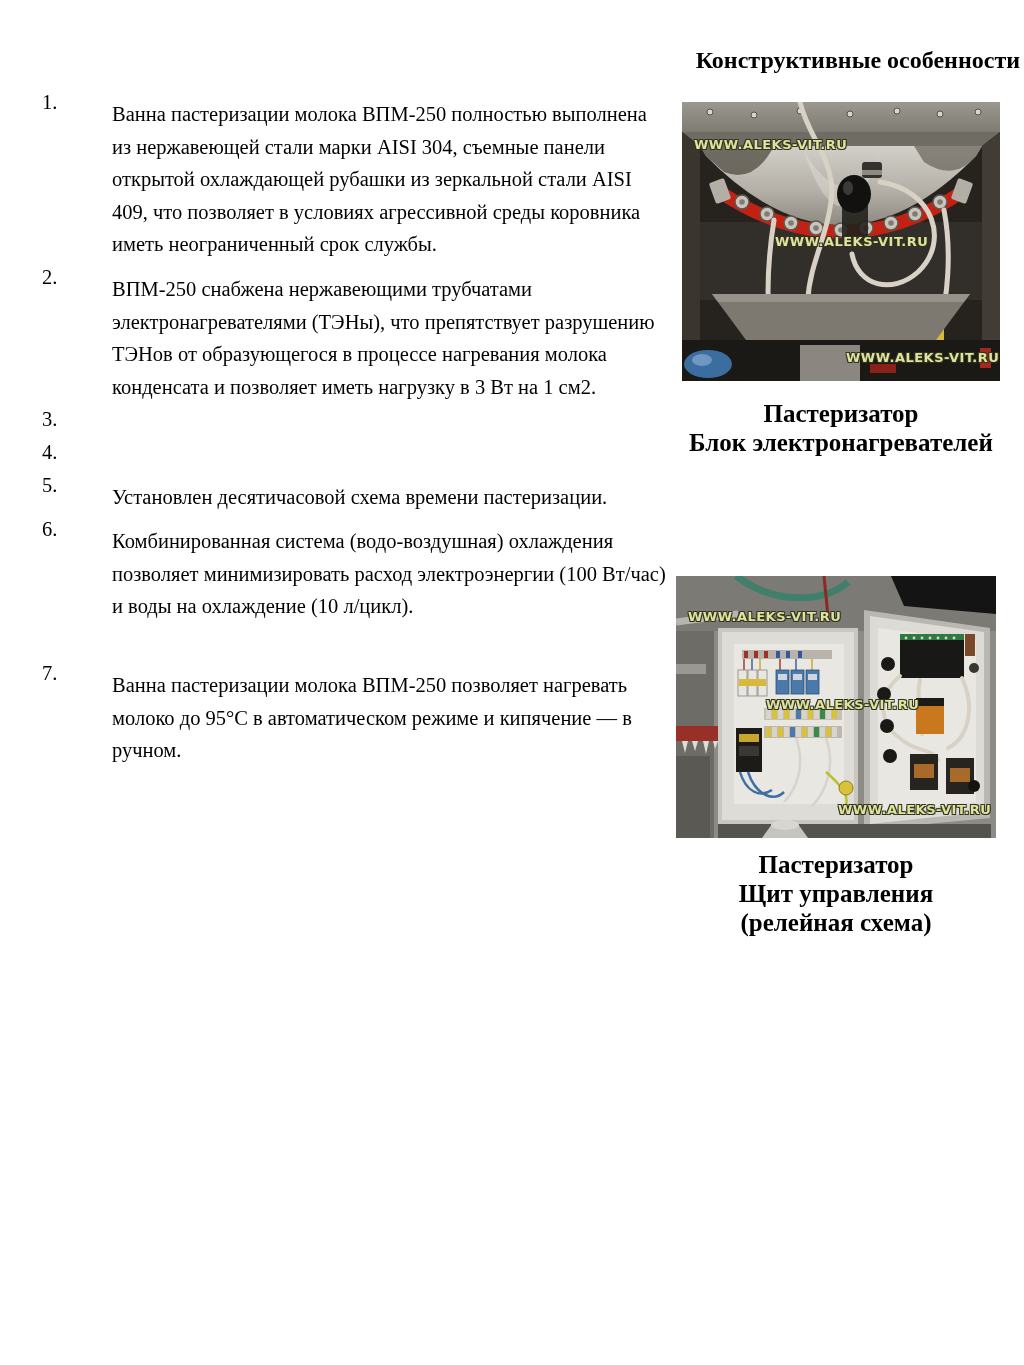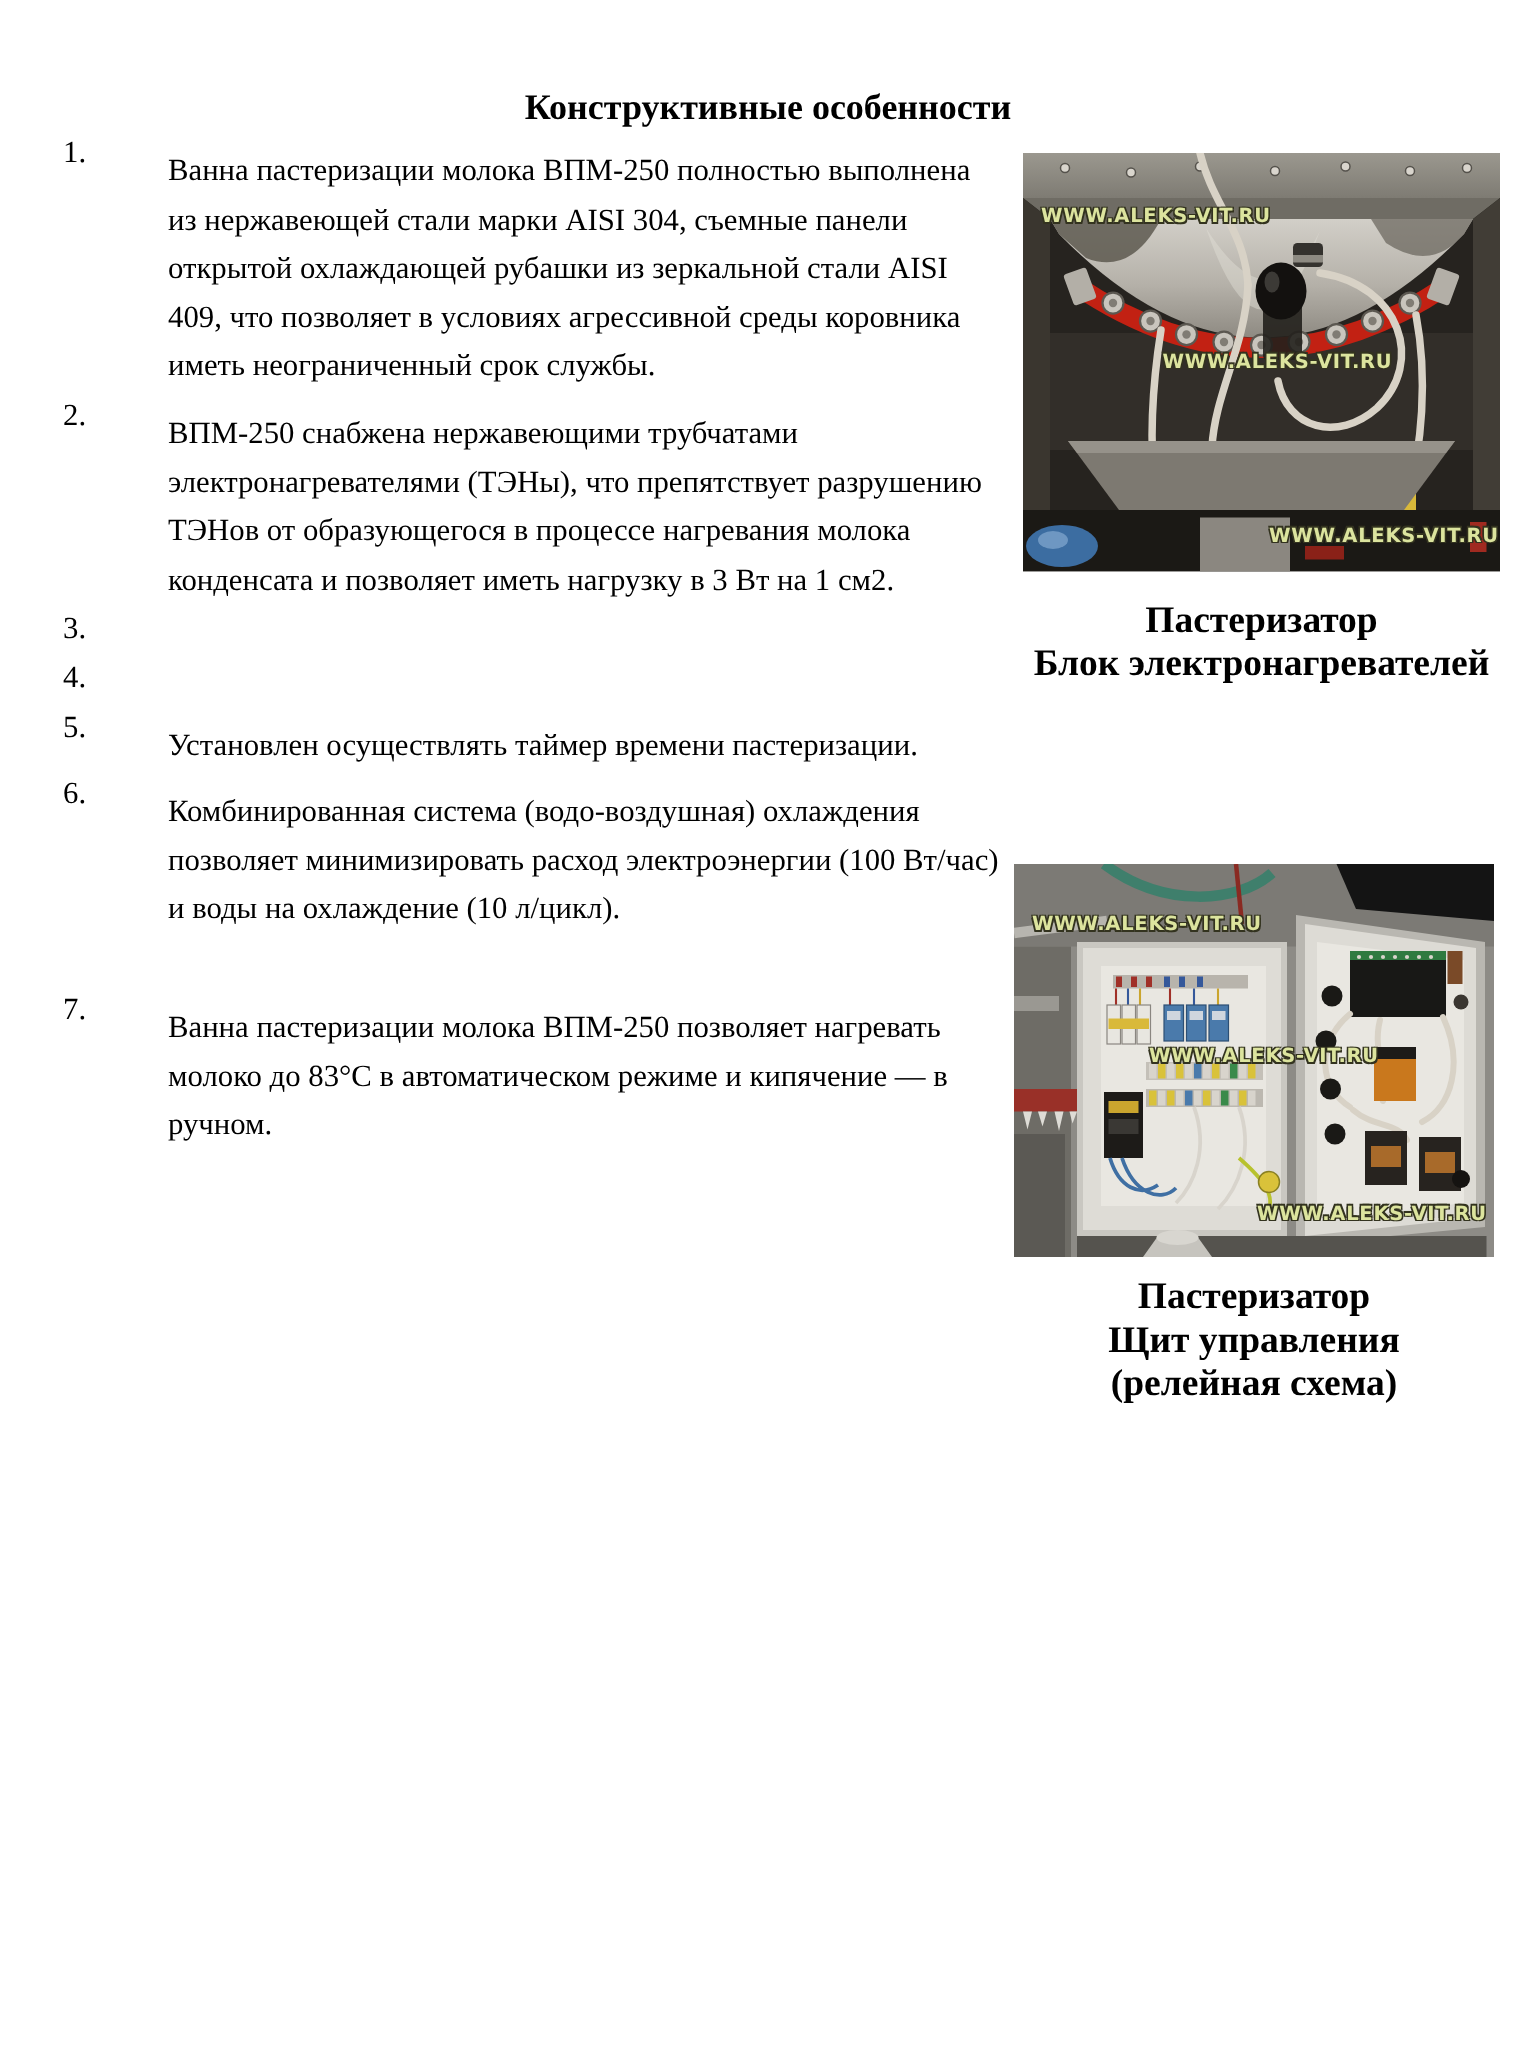--- a/index.html
+++ b/index.html
@@ -4,21 +4,21 @@
 <style>
   html,body { margin:0; padding:0; }
   body {
     width:1024px; height:1365px;
     background:#ffffff; color:#000000;
     font-family:"Liberation Serif", serif;
     position:relative; overflow:hidden;
   }
   .page-title {
     position:absolute; left:0; right:0; top:42px;
-    margin:16px; text-align:center;
+    margin:4px; text-align:right;
     font-size:24px; font-weight:bold; line-height:28px;
   }
   .features-list {
     position:absolute; left:42px; top:86px; width:628px;
   }
   .list-item { display:flex; margin:0; }
   .list-item.gap-before { margin-top:34px; }
   .list-item-number {
     flex:0 0 70px; font-size:20.5px; line-height:32.6px;
   }
@@ -64,29 +64,29 @@
     <span class="list-item-text">ВПМ-250 снабжена нержавеющими трубчатами электронагревателями (ТЭНы), что препятствует разрушению ТЭНов от образующегося в процессе нагревания молока конденсата и позволяет иметь нагрузку в 3 Вт на 1 см2.</span>
   </div>
   <div class="list-item">
     <span class="list-item-number">3.</span>
   </div>
   <div class="list-item">
     <span class="list-item-number">4.</span>
   </div>
   <div class="list-item">
     <span class="list-item-number">5.</span>
-    <span class="list-item-text">Установлен осуществлять таймер времени пастеризации.</span>
+    <span class="list-item-text">Установлен десятичасовой схема времени пастеризации.</span>
   </div>
   <div class="list-item">
     <span class="list-item-number">6.</span>
     <span class="list-item-text">Комбинированная система (водо-воздушная) охлаждения позволяет минимизировать расход электроэнергии (100 Вт/час) и воды на охлаждение (10 л/цикл).</span>
   </div>
   <div class="list-item gap-before">
     <span class="list-item-number">7.</span>
-    <span class="list-item-text">Ванна пастеризации молока ВПМ-250 позволяет нагревать молоко до 83°С в автоматическом режиме и кипячение —  в ручном.</span>
+    <span class="list-item-text">Ванна пастеризации молока ВПМ-250 позволяет нагревать молоко до 95°С в автоматическом режиме и кипячение —  в ручном.</span>
   </div>
 </div>
 
 <div class="figure figure-1">
   <div class="fig-img">
     <svg viewBox="0 0 318 279" width="318" height="279">
       <defs>
         <linearGradient id="steel1" x1="0" y1="0" x2="0" y2="1">
           <stop offset="0" stop-color="#d2cfc8"></stop>
           <stop offset="0.55" stop-color="#b5b1a9"></stop>

